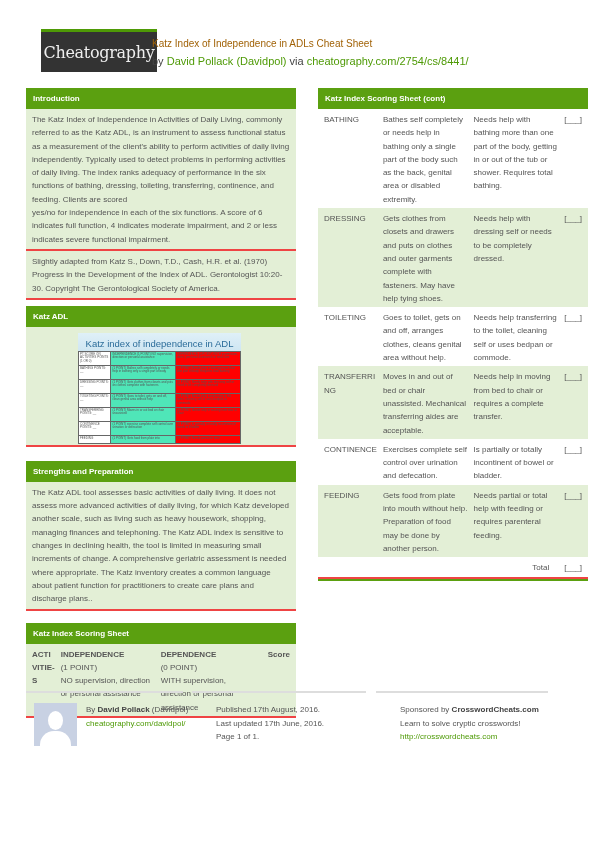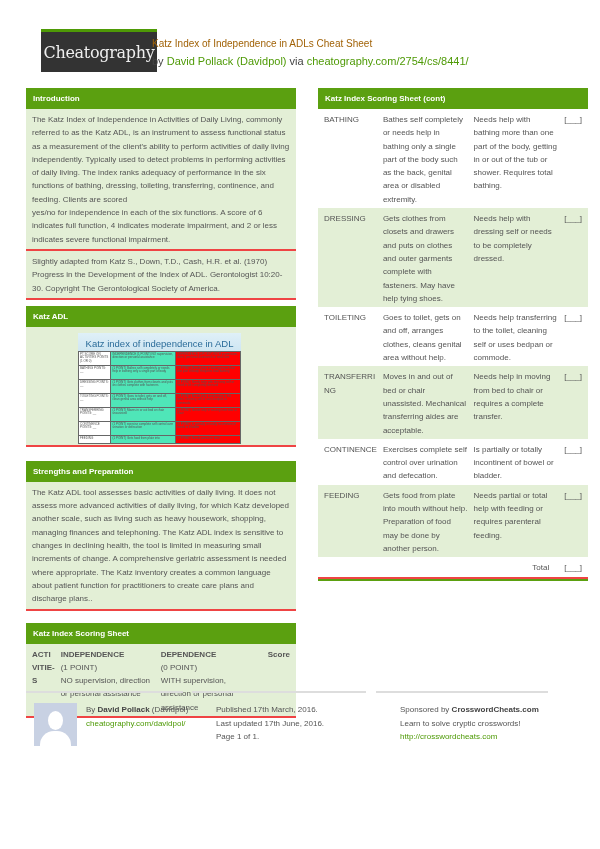--- a/index.html
+++ b/index.html
@@ -205,21 +205,21 @@
     <div class="hd"></div>
       <div class="bd"></div>
   </div>
   <div class="f1">
     <span>By</span>
     <b>David Pollack</b>
     <span>(Davidpol)</span><br>
     <span class="g">cheatography.com/davidpol/</span>
   </div>
   <div class="f2">
-    <span>Published 17th March, 2016.</span><br>
+    <span>Published 17th August, 2016.</span><br>
     <span>Last updated 17th June, 2016.</span><br>
     <span>Page 1 of 1.</span>
   </div>
   <div class="f3">
     <span>Sponsored by</span>
     <b>CrosswordCheats.com</b><br>
     <span>Learn to solve cryptic crosswords!</span><br>
     <span class="g">http://crosswordcheats.com</span>
   </div>
 </div>

